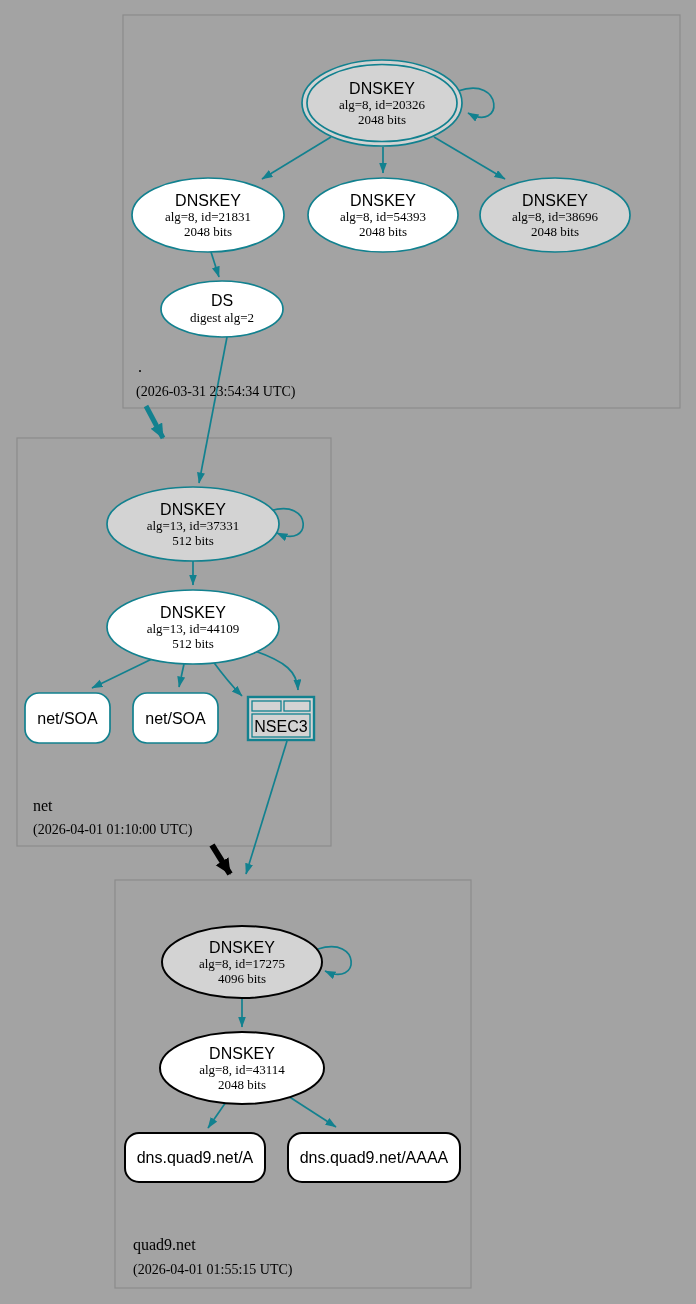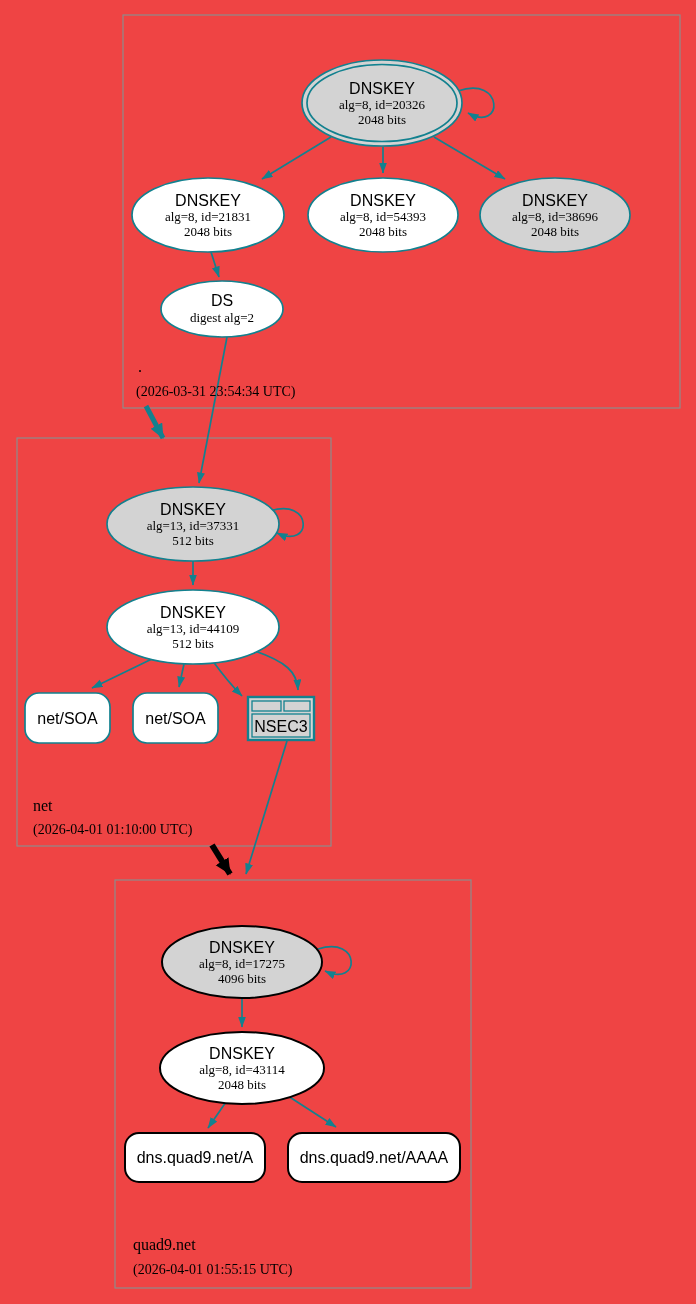--- a/index.html
+++ b/index.html
@@ -1,16 +1,16 @@
 <!DOCTYPE html>
 <html><head>
 <meta charset="utf-8">
 <style>
   html,body{margin:0;padding:0;background:#ffffff;}
-  .stage{position:relative;width:696px;height:1304px;background:#ef4444;overflow:hidden;}
+  .stage{position:relative;width:696px;height:1304px;background:#a3a3a3;overflow:hidden;}
   svg{display:block;}
   .zone-box{fill:none;stroke:#8c8c8c;stroke-width:1.2;}
   .edge{fill:none;stroke:#12818f;stroke-width:1.7;}
   .edge-thick{fill:none;stroke:#12818f;stroke-width:5;}
   .edge-thick-black{fill:none;stroke:#000000;stroke-width:6;}
   .ell-teal{stroke:#12818f;stroke-width:1.7;}
   .ell-black{stroke:#000000;stroke-width:2;}
   .fill-gray{fill:#d3d3d3;}
   .fill-white{fill:#ffffff;}
   .rr-rect-teal{fill:#ffffff;stroke:#12818f;stroke-width:1.7;}

